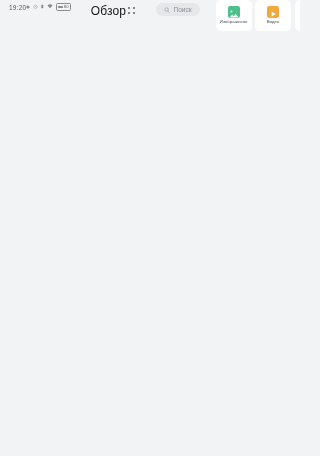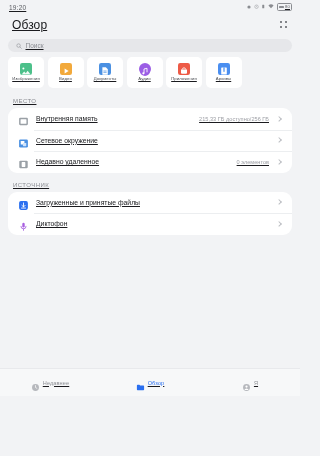--- a/index.html
+++ b/index.html
@@ -4,21 +4,21 @@
 <style>
   * { margin:0; padding:0; box-sizing:border-box; }
   html,body { width:300px; height:456px; }
   body {
     font-family:"Liberation Sans", sans-serif;
     background:#f2f3f5;
     color:#1b1b1f;
     -webkit-font-smoothing:antialiased;
     overflow:hidden;
   }
-  .screen { position:relative; width:300px; height:396px; display:flex; flex-direction:column; background:#f2f3f5;text-decoration:underline; }
+  .screen { position:relative; width:300px; height:396px; display:flex; flex-direction:row; background:#f2f3f5; }
 
   
   .statusbar {
     height:14px; flex:0 0 14px;
     display:flex; align-items:center; justify-content:space-between;
     padding:0 8px 0 9px;
     font-size:6.5px; color:#5a5c61; letter-spacing:.2px;
   }
   .status-icons { display:flex; align-items:center; gap:2.5px; }
   .si { display:block; }

